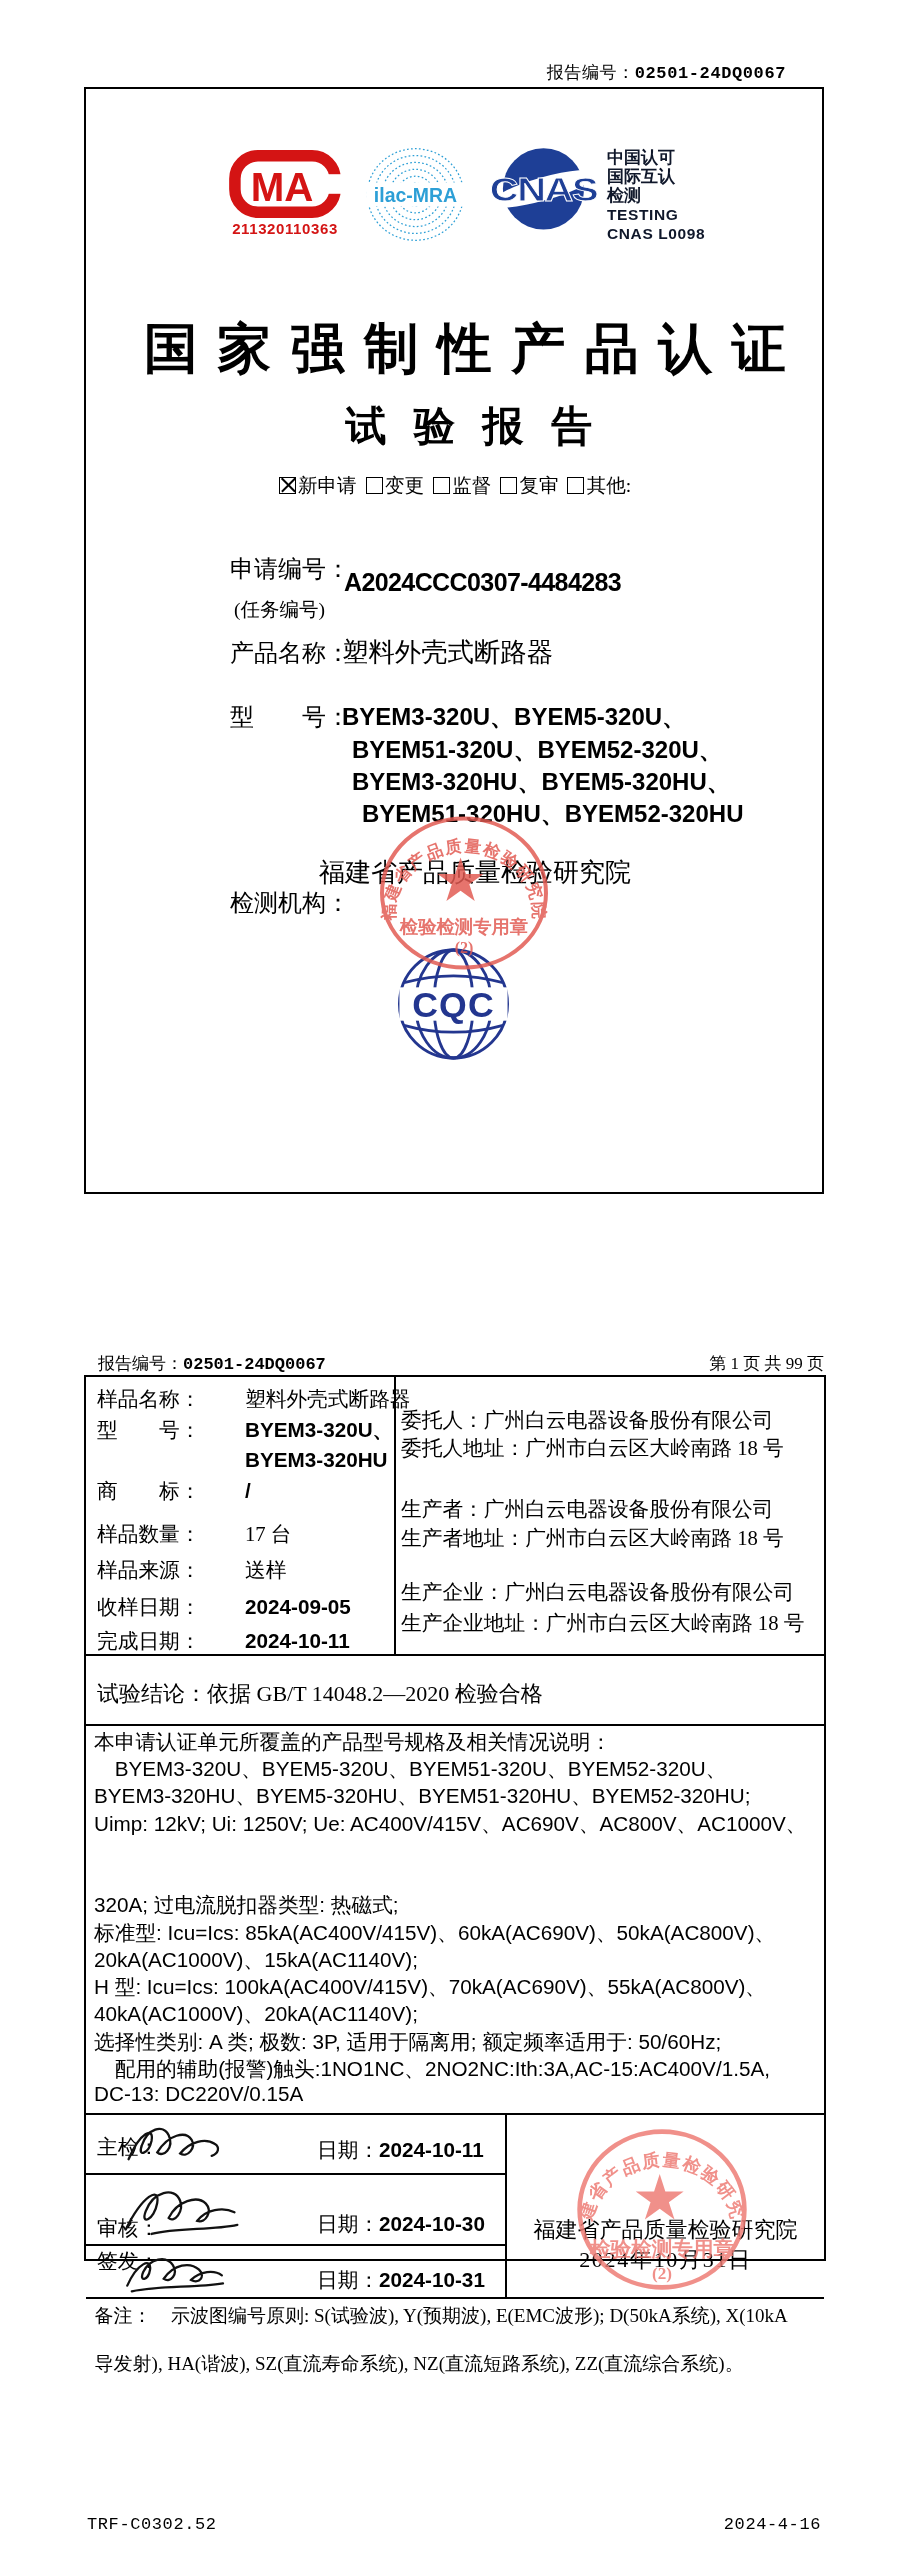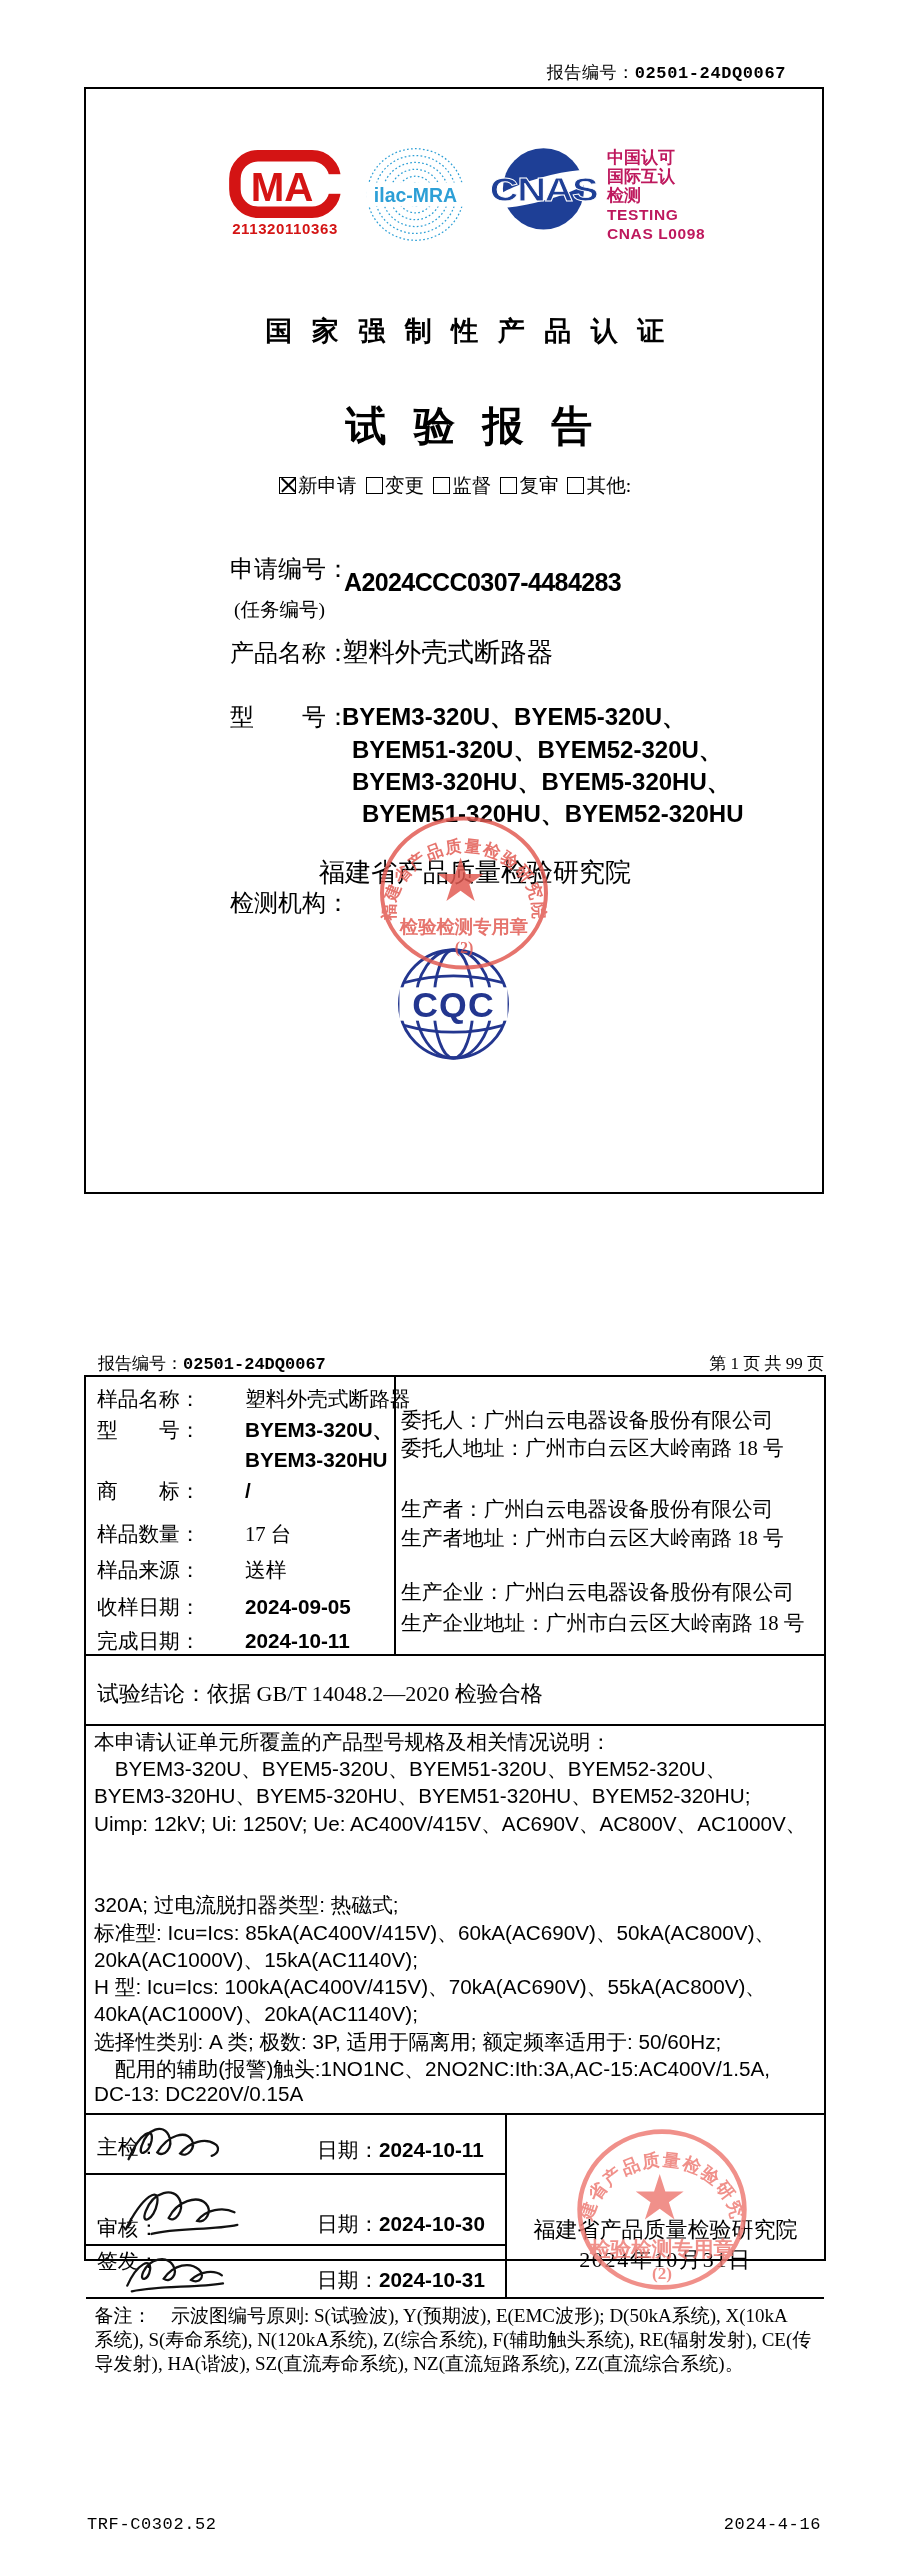--- a/index.html
+++ b/index.html
@@ -8,32 +8,32 @@
     font-family:"Liberation Serif","DejaVu Serif",serif;color:#000;
     overflow:hidden;
   }
   .abs{position:absolute;}
   .mono{font-family:"Liberation Mono","DejaVu Sans Mono",monospace;}
   .b{font-weight:bold;}
   
   .p1-border{left:84px;top:87px;width:740px;height:1107px;border:2.3px solid #000;box-sizing:border-box;}
   .p1-reportno{top:61px;right:125px;font-size:17px;letter-spacing:0.6px;}
   .title{left:84px;width:742px;text-align:center;font-weight:bold;}
-  .title1{top:313px;font-size:27px;letter-spacing:19.5px;padding-left:19.5px;}
+  .title1{top:313px;font-size:54px;letter-spacing:19.5px;padding-left:19.5px;}
   .title2{top:399px;font-size:41px;letter-spacing:27.6px;padding-left:27.6px;}
   .cbrow{left:84px;top:472px;width:742px;display:flex;justify-content:center;gap:9px;font-size:19.5px;align-items:center;}
   .cbitem{display:flex;align-items:center;gap:2.3px;}
   .cb{width:17px;height:17px;border:1.7px solid #000;box-sizing:border-box;position:relative;flex:none;}
   .cb.checked::before,.cb.checked::after{content:"";position:absolute;left:-1.1px;top:6.3px;width:19px;height:1.7px;background:#000;}
   .cb.checked::before{transform:rotate(45deg);}
   .cb.checked::after{transform:rotate(-45deg);}
   .fld-lbl{font-size:24px;}
   .fld-val{font-size:25px;}
   
-  .cnas-txt div{font-size:17px;font-weight:bold;color:#be185d;line-height:19px;font-family:"Liberation Sans",sans-serif;}
+  .cnas-txt div{font-size:17px;font-weight:bold;color:#0f172a;line-height:19px;font-family:"Liberation Sans",sans-serif;}
   .cnas-txt .lat{font-size:15.5px;letter-spacing:0.6px;}
   .cma-num{left:228px;top:220px;width:114px;text-align:center;color:#d41414;font-size:15px;font-weight:bold;font-family:"Liberation Sans",sans-serif;letter-spacing:0.6px;}
   .stamp{z-index:6;opacity:0.84;}
   
   .p2-head-l{left:98px;top:1352px;font-size:17px;}
   .p2-head-r{right:87px;top:1352px;font-size:17px;}
   .p2-table{left:84px;top:1375px;width:742px;height:886px;border:2.3px solid #000;box-sizing:border-box;}
   .tline{position:absolute;background:#000;}
   .cellrow{position:absolute;font-size:20.7px;white-space:nowrap;}
   .lblcol{display:inline-block;width:148px;}
@@ -271,21 +271,20 @@
       <text font-size="31" font-weight="bold" fill="#ee7b74" letter-spacing="3">
         <textPath href="#arc2" startOffset="50%" text-anchor="middle">福建省产品质量检验研究院</textPath>
       </text>
       <polygon transform="translate(148,126) scale(0.88)" fill="#ee7b74" points="0,-50 11.2,-15.5 47.6,-15.5 18.2,5.9 29.4,40.5 0,19.1 -29.4,40.5 -18.2,5.9 -47.6,-15.5 -11.2,-15.5"></polygon>
       <text x="152" y="226" text-anchor="middle" font-size="36" font-weight="bold" fill="#ee7b74">检验检测专用章</text>
       <text x="152" y="266" text-anchor="middle" font-size="30" font-weight="bold" fill="#ee7b74">(2)</text>
     </svg>
 
     <div class="remark" style="left:8.6px;top:926px;">备注：</div>
     <div class="remark" style="left:85px;top:926px;">示波图编号原则: S(试验波), Y(预期波), E(EMC波形); D(50kA系统), X(10kA</div>
-    <div class="remark" style="left:8.6px;top:950px;">系统), S(寿命系统), N(120kA系统), Z(综合系统), F(辅助触头系统), RE(辐射发射), CE(传</div>
     <div class="remark" style="left:8.6px;top:974px;">导发射), HA(谐波), SZ(直流寿命系统), NZ(直流短路系统), ZZ(直流综合系统)。</div>
   </div>
 
   <div class="abs footer mono" style="left:87px;top:2515px;">TRF-C0302.52</div>
   <div class="abs footer mono" style="right:90px;top:2515px;">2024-4-16</div>
 
 </div>
 
 
 </body></html>

